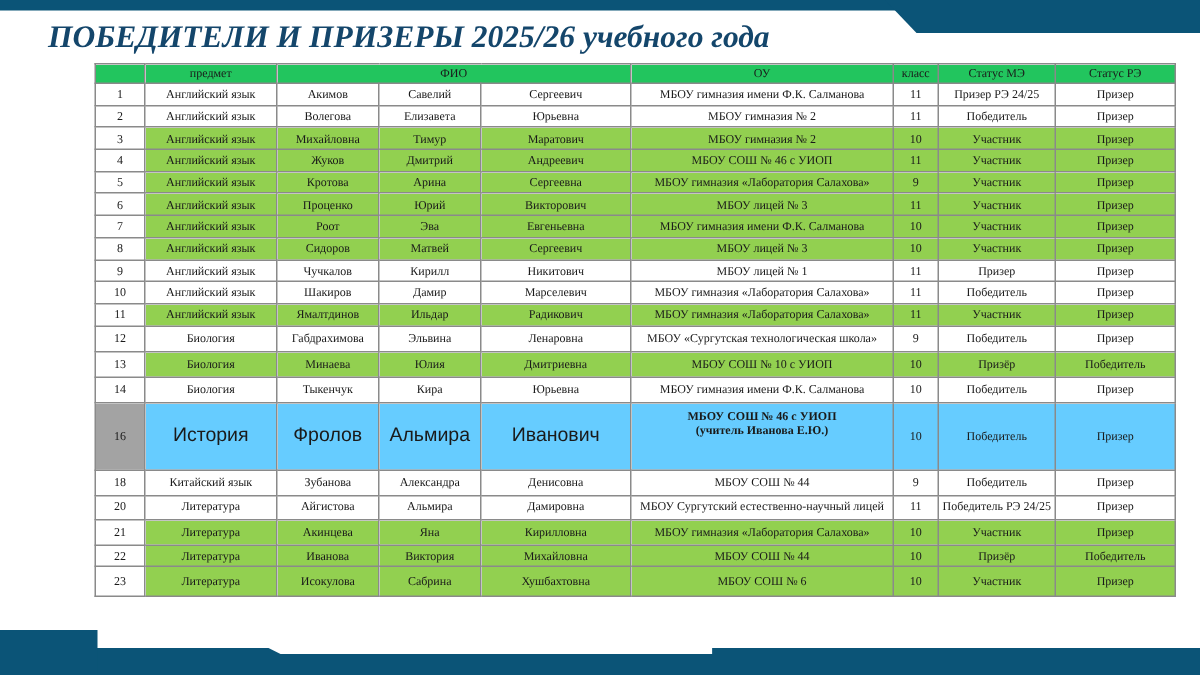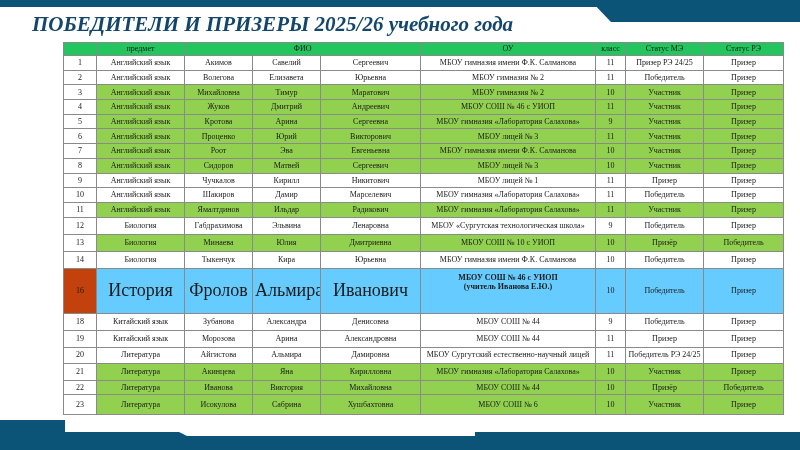--- a/index.html
+++ b/index.html
@@ -13,22 +13,22 @@
   table.results { position:absolute; left:63px; top:42px; width:720px; border-collapse:collapse; table-layout:fixed; font-family:"Liberation Serif", serif; font-size:8px; color:#1a1a1a; }
   table.results td, table.results th { border:1px solid #8a8a8a; text-align:center; vertical-align:middle; padding:0 2px; font-weight:normal; line-height:1.15; overflow:hidden; white-space:nowrap; }
   table.results th { height:12px; background:#22c55e; }
   table.results td.num { background:#ffffff; }
   tr.r { height:14.7px; }
   tr.r-tall { height:17px; }
   tr.r-big { height:45px; }
   tr.green td { background:#92d050; }
   tr.green td.num { background:#ffffff; }
   tr.blue td { background:#66ccff; }
-  tr.blue td.num { background:#c2410c; }
-  tr.blue td.big { font-family:Liberation Serif, serif; font-size:18px; }
+  tr.blue td.num { background:#a3a3a3; }
+  tr.blue td.big { font-family:Liberation Sans, sans-serif; font-size:13px; }
   tr.blue td.school { font-weight:bold; white-space:normal; vertical-align:top; padding-top:4px; }
   td.wrap { white-space:normal !important; }
 </style>
 </head>
 <body>
 
 <div class="top-band"></div>
 <div class="top-corner"></div>
 <div class="title">ПОБЕДИТЕЛИ И ПРИЗЕРЫ 2025/26 учебного года</div>
 
@@ -228,31 +228,20 @@
       <td class="num">18</td>
       <td>Китайский язык</td>
       <td>Зубанова</td>
       <td>Александра</td>
       <td>Денисовна</td>
       <td>МБОУ СОШ № 44</td>
       <td>9</td>
       <td>Победитель</td>
       <td>Призер</td>
     </tr>
-    <tr class="r-tall">
-      <td class="num">19</td>
-      <td>Китайский язык</td>
-      <td>Морозова</td>
-      <td>Арина</td>
-      <td>Александровна</td>
-      <td>МБОУ СОШ № 44</td>
-      <td>11</td>
-      <td>Призер</td>
-      <td>Призер</td>
-    </tr>
     <tr style="height:16px">
       <td class="num">20</td>
       <td>Литература</td>
       <td>Айгистова</td>
       <td>Альмира</td>
       <td>Дамировна</td>
       <td>МБОУ Сургутский естественно-научный лицей</td>
       <td>11</td>
       <td class="wrap">Победитель РЭ 24/25</td>
       <td>Призер</td>

